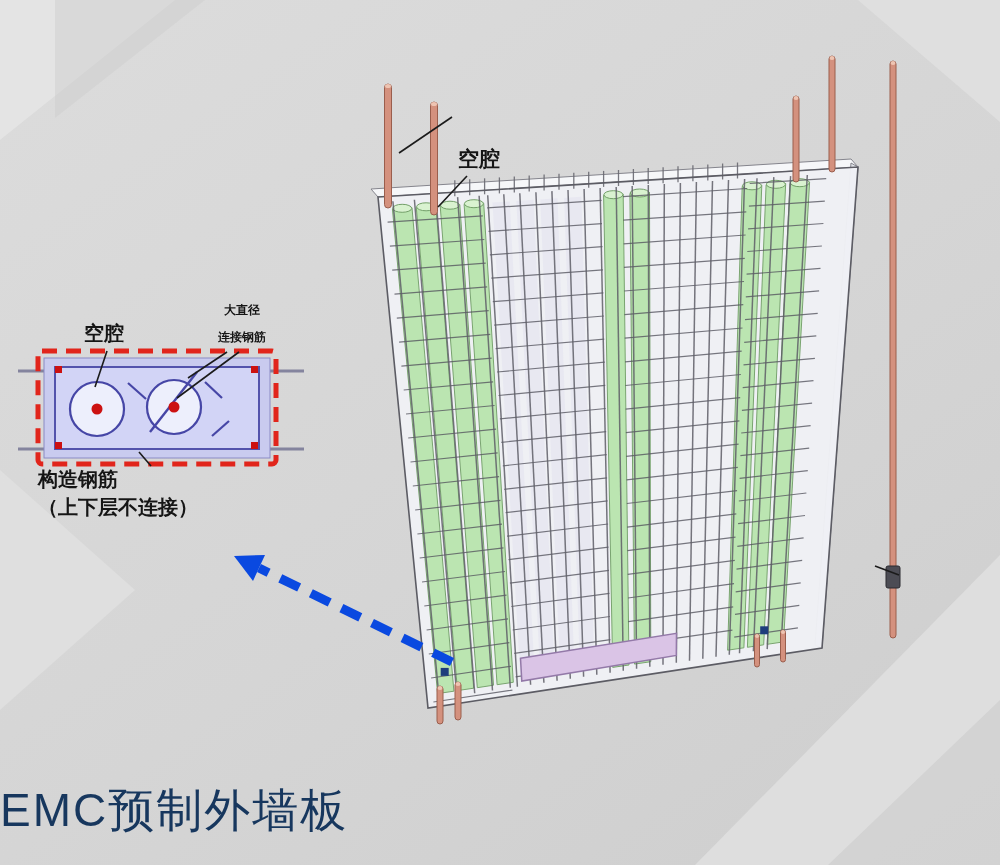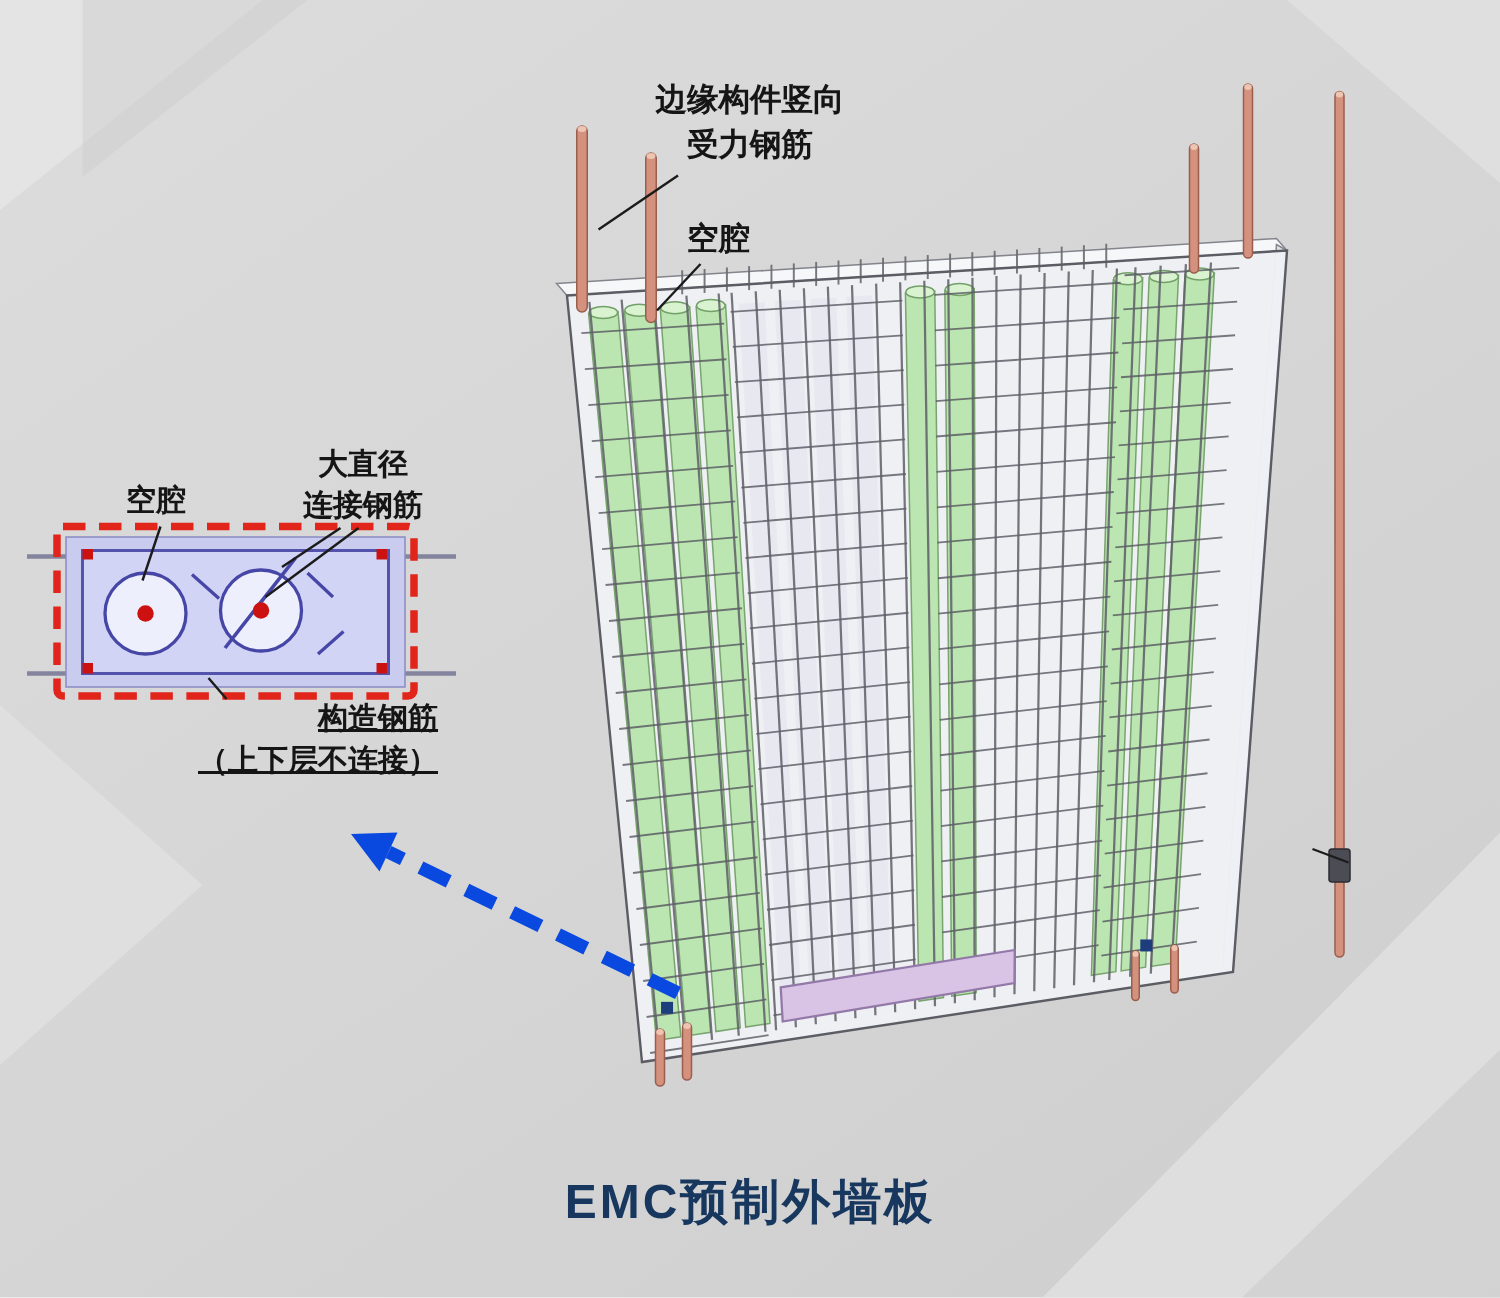--- a/index.html
+++ b/index.html
@@ -8,25 +8,25 @@
     background:linear-gradient(145deg,#dcdcdc 0%,#d5d5d5 55%,#cecece 100%);
     font-family:"Liberation Sans","DejaVu Sans",sans-serif;color:#151515;
   }
   #stage{position:absolute;left:0;top:0;width:1000px;height:865px;}
   svg#scene{position:absolute;left:0;top:0;}
   .label{position:absolute;white-space:pre-line;font-weight:600;}
   .lab-edge{left:398px;top:52px;width:204px;text-align:center;font-size:21px;line-height:30px;}
   .lab-cavity-main{left:458px;top:145px;font-size:21px;}
   .lab-sleeve{left:877px;top:533px;width:96px;font-size:21px;line-height:29px;}
   .lab-inset-cavity{left:84px;top:320px;font-size:20px;}
-  .lab-inset-big{left:194px;top:297px;width:96px;text-align:center;font-size:20px;line-height:27px;}
-  .lab-structural{left:38px;top:465px;width:254px;text-align:right;font-size:20px;line-height:28px;text-decoration:underline;}
+  .lab-inset-big{left:194px;top:297px;width:96px;text-align:center;font-size:12px;line-height:27px;}
+  .lab-structural{left:38px;top:465px;width:254px;text-align:left;font-size:20px;line-height:28px;}
   .page-title{
-    position:absolute;left:0;top:780px;width:100%;text-align:center;
-    font-size:32px;font-weight:bold;letter-spacing:2px;color:var(--navy,#17375e);
+    position:absolute;left:0;top:780px;width:100%;text-align:left;
+    font-size:46px;font-weight:normal;letter-spacing:2px;color:var(--navy,#17375e);
   }
 </style>
 </head>
 <body>
 
 <div id="stage">
   <svg id="scene" width="1000" height="865" viewBox="0 0 1000 865">
 
     <g id="bg">
       <polygon points="0,0 175,0 0,140" fill="#e4e4e4"></polygon>
@@ -251,22 +251,20 @@
       <line x1="239" y1="352" x2="177" y2="398"></line>
       <line x1="151" y1="466" x2="139" y2="452"></line>
     </g>
 
     <g id="arrow">
       <line x1="452" y1="662" x2="259" y2="568" style="stroke:var(--blue,#0a49e0)" stroke-width="9" stroke-dasharray="21 13"></line>
       <polygon points="234,556 265,555 253,581" style="fill:var(--blue,#0a49e0)"></polygon>
     </g>
   </svg>
 
-  <div class="label lab-edge">边缘构件竖向
-受力钢筋</div>
   <div class="label lab-cavity-main">空腔</div>
   <div class="label lab-inset-cavity">空腔</div>
   <div class="label lab-inset-big">大直径
 连接钢筋</div>
   <div class="label lab-structural">构造钢筋
 （上下层不连接）</div>
   <div class="page-title">EMC预制外墙板</div>
 </div>
 
 </body></html>

